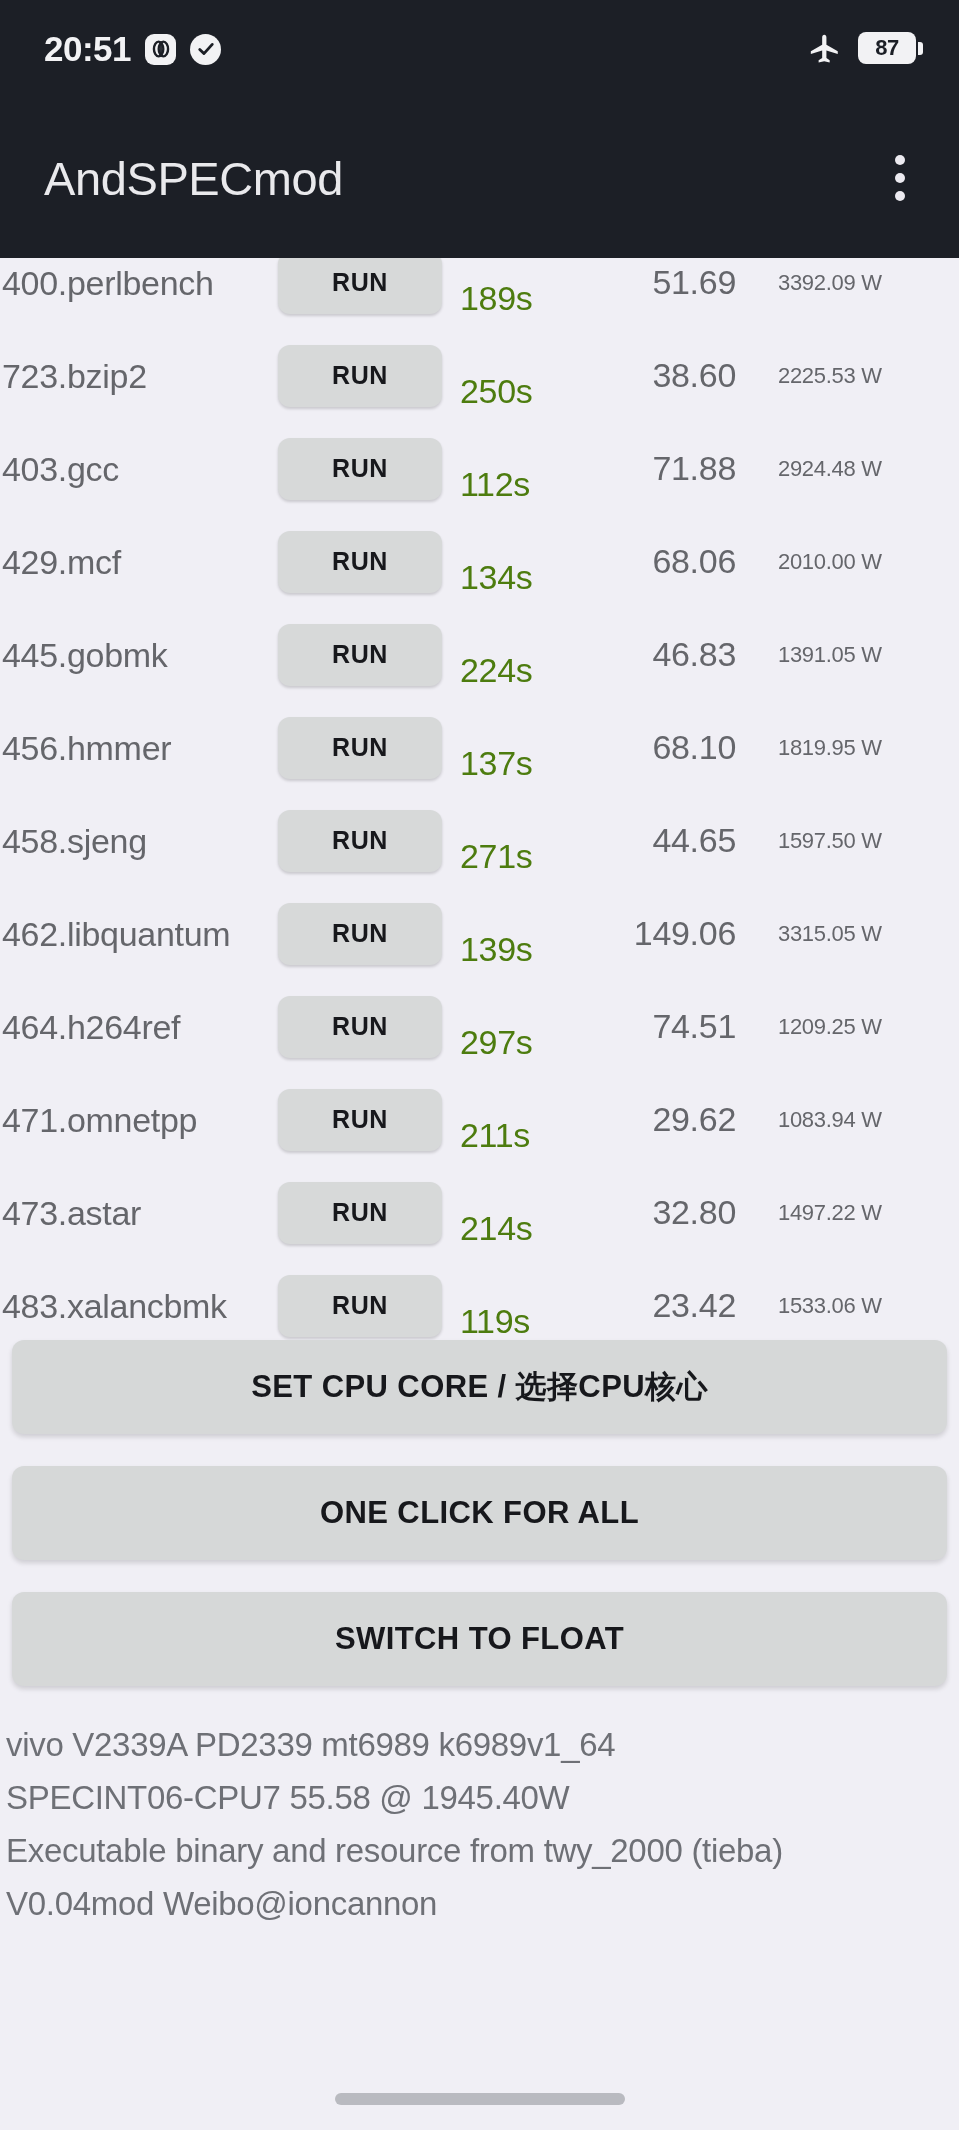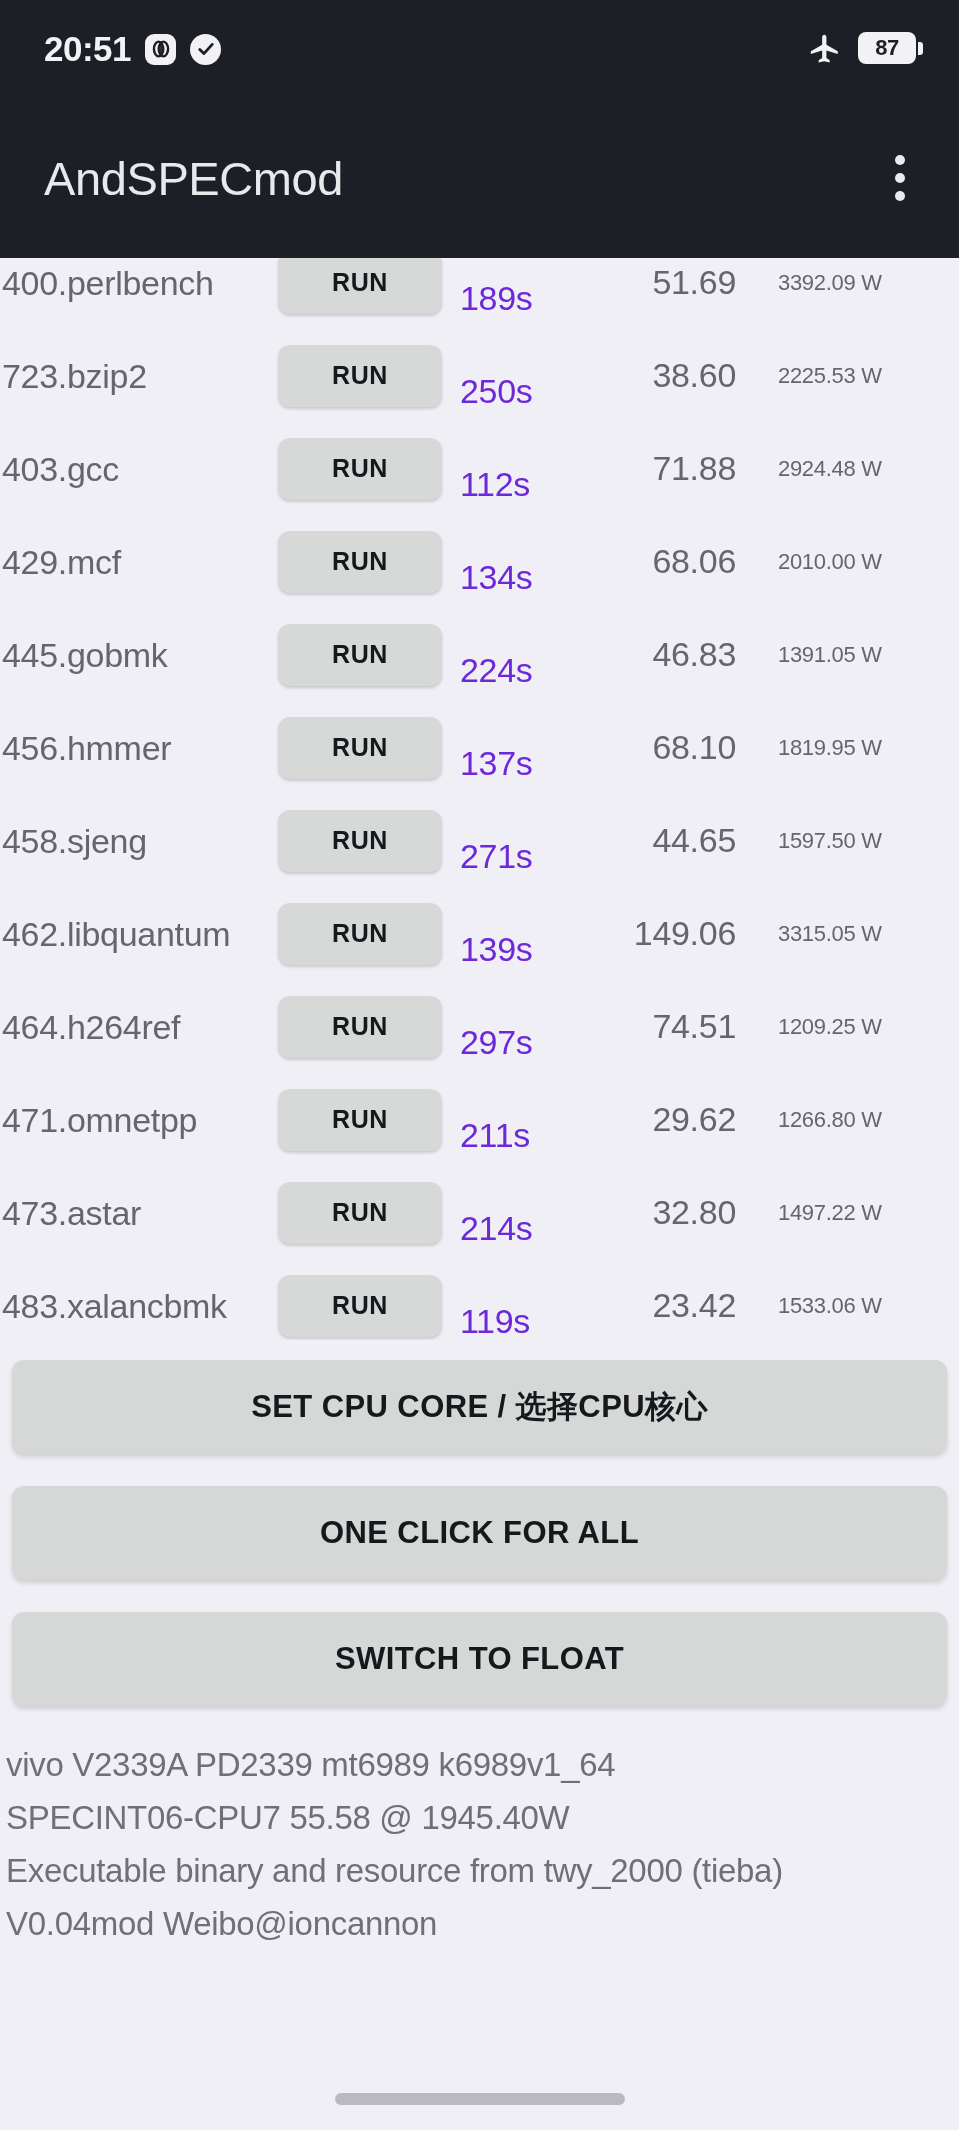--- a/index.html
+++ b/index.html
@@ -75,35 +75,35 @@
   .runbtn {
     width:164px; height:62px; border-radius:12px;
     background:#d7d9d9; border:none;
     box-shadow:0 2px 3px rgba(0,0,0,0.16);
     font-family:"Liberation Sans", sans-serif;
     font-size:25px; font-weight:600; color:#17181c; letter-spacing:0.6px;
     display:flex; align-items:center; justify-content:center;
     cursor:pointer;
   }
   .c-time {
-    width:122px; flex:0 0 122px; font-size:34px; color:#6d28d9;
+    width:122px; flex:0 0 122px; font-size:34px; color:#4d7c0f;
     padding-left:14px; letter-spacing:-0.3px;margin-top:32px;
   }
   .c-score {
     width:168px; flex:0 0 168px; font-size:34px; color:#65666b;
     text-align:right; letter-spacing:-0.3px;
   }
   .c-power {
     flex:1 1 auto; font-size:22px; color:#65666b;
     padding-left:42px; line-height:40px; letter-spacing:-0.3px;
     max-height:80px; overflow:hidden;
   }
 
   
-  .bigbtns { padding:0 12px; display:flex; flex-direction:column; gap:32px; margin-top:20px; }
+  .bigbtns { padding:0 12px; display:flex; flex-direction:column; gap:32px; margin-top:0; }
   .bigbtn {
     width:100%; height:94px; border-radius:12px;
     background:#d6d8d8; border:none;
     box-shadow:0 3px 5px rgba(0,0,0,0.14);
     font-family:"Liberation Sans", sans-serif;
     font-size:31px; font-weight:600; color:#17181c; letter-spacing:0.4px;
     display:flex; align-items:center; justify-content:center;
     cursor:pointer;
   }
 
@@ -251,21 +251,21 @@
             <div class="c-score">74.51</div>
             <div class="c-power">1209.25 W</div>
           </div>
           <div class="brow">
             <div class="c-name">471.omnetpp</div>
             <div class="c-run">
               <button class="runbtn">RUN</button>
             </div>
             <div class="c-time">211s</div>
             <div class="c-score">29.62</div>
-            <div class="c-power">1266.80 W</div>
+            <div class="c-power">1083.94 W</div>
           </div>
           <div class="brow">
             <div class="c-name">473.astar</div>
             <div class="c-run">
               <button class="runbtn">RUN</button>
             </div>
             <div class="c-time">214s</div>
             <div class="c-score">32.80</div>
             <div class="c-power">1497.22 W</div>
           </div>

